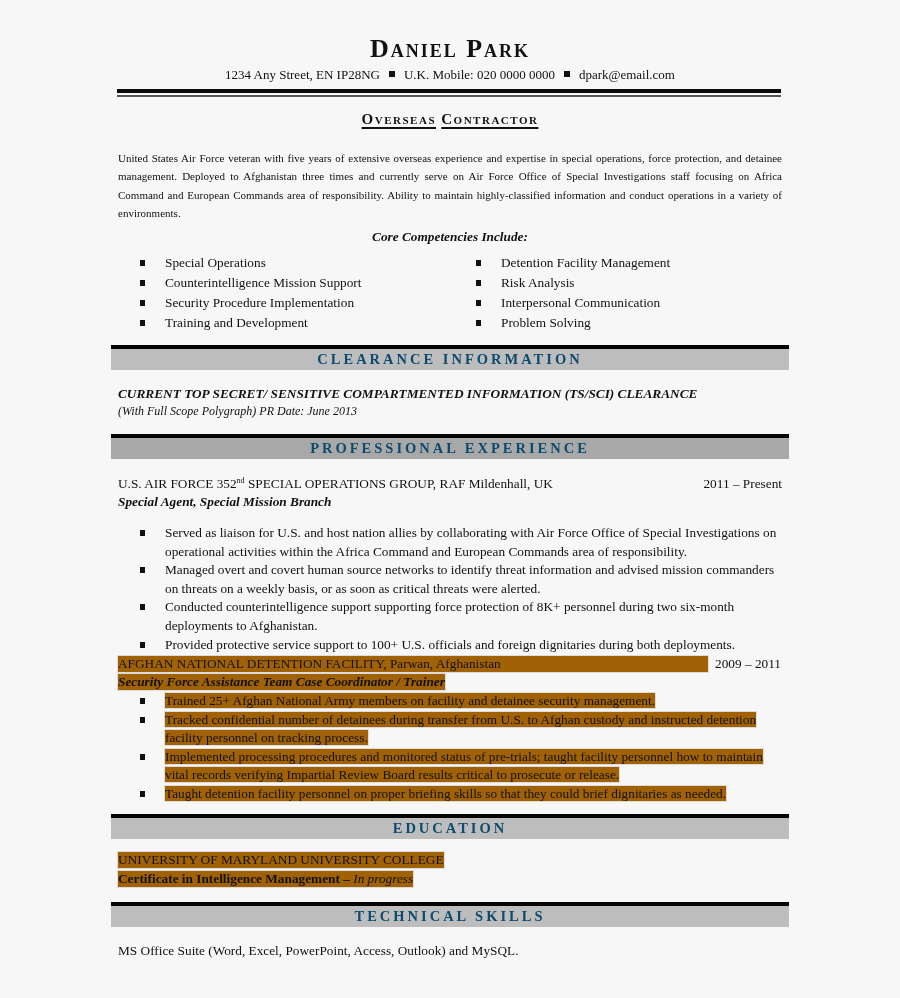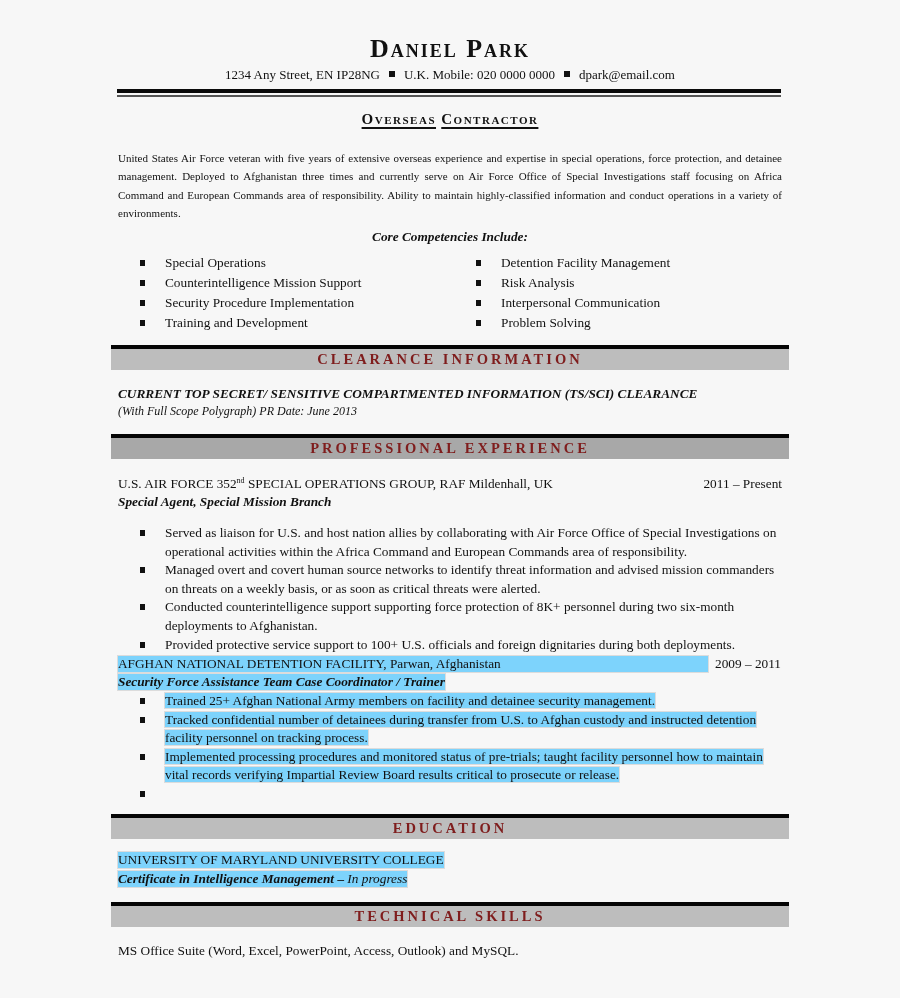--- a/index.html
+++ b/index.html
@@ -37,40 +37,40 @@
     }
     .comp-col { position: absolute; top: 254px; width: 320px; }
     .comp-col.left { left: 140px; }
     .comp-col.right { left: 476px; }
     .comp-item { height: 20px; font-size: 13.3px; line-height: 18px; position: relative; padding-left: 25px; }
     .bullet { position: absolute; left: 0; top: 6px; width: 5px; height: 6px; background: #111; }
 
     .sec-bar { position: absolute; left: 111px; width: 678px; height: 25px; }
     .sec-bar .top { position: absolute; left: 0; top: 0; width: 100%; height: 4px; background: #050505; }
     .sec-bar .fill { position: absolute; left: 0; top: 4px; width: 100%; height: 21px; background: #bdbdbd; text-align: center;
-      font-size: 14.5px; font-weight: bold; letter-spacing: 3px; line-height: 20px; color: #7f1d1d; }
+      font-size: 14.5px; font-weight: bold; letter-spacing: 3px; line-height: 20px; color: #0c4a6e; }
     .sec-bar.dark .fill { background: #a8a8a8; }
 
     .clearance-main { position: absolute; left: 118px; top: 386px; font-size: 13.3px; font-weight: bold; font-style: italic; }
     .clearance-sub { position: absolute; left: 118px; top: 404px; font-size: 12px; font-style: italic; }
 
     .job-head { position: absolute; left: 118px; width: 664px; font-size: 13.3px; }
     .job-head .date { position: absolute; right: 0; top: 0; }
     .job-head sup { font-size: 8px; vertical-align: 5px; }
     .job-role { position: absolute; left: 118px; font-size: 13.3px; font-weight: bold; font-style: italic; }
 
     .bullets { position: absolute; left: 140px; width: 645px; }
     .bullets .b { position: relative; padding-left: 25px; font-size: 13.3px; line-height: 18.6px; }
     .bullets .b .bullet { top: 6px; }
 
-    .boxed { background: #7dd3fc; outline: 1px solid #dcdcdc; }
+    .boxed { background: #a16207; outline: 1px solid #dcdcdc; }
 
     .edu-school { position: absolute; left: 118px; top: 852px; font-size: 13.3px; }
     .edu-cert { position: absolute; left: 118px; top: 871px; font-size: 13.3px; }
-    .edu-cert b { font-style: italic; }
+    .edu-cert b { }
     .edu-cert i { font-weight: normal; }
 
     .skills { position: absolute; left: 118px; top: 943px; font-size: 13.3px; }
   </style>
 </head>
 <body>
 
 <div class="page">
 
   <div class="name">Daniel Park</div>
@@ -126,21 +126,21 @@
 
   <div class="job-head" style="top:656px; left:118px; width:663px;">
     <span class="boxed" style="display:inline-block; width:590px;">AFGHAN NATIONAL DETENTION FACILITY, Parwan, Afghanistan</span>
     <span class="date">2009 – 2011</span>
   </div>
   <div class="job-role boxed" style="top:674px;">Security Force Assistance Team Case Coordinator / Trainer</div>
   <div class="bullets" style="top:692px;">
     <div class="b"><span class="bullet"></span><span class="boxed">Trained 25+ Afghan National Army members on facility and detainee security management.</span></div>
     <div class="b"><span class="bullet"></span><span class="boxed">Tracked confidential number of detainees during transfer from U.S. to Afghan custody and instructed detention facility personnel on tracking process.</span></div>
     <div class="b"><span class="bullet"></span><span class="boxed">Implemented processing procedures and monitored status of pre-trials; taught facility personnel how to maintain vital records verifying Impartial Review Board results critical to prosecute or release.</span></div>
-    <div class="b"><span class="bullet"></span></div>
+    <div class="b"><span class="bullet"></span><span class="boxed">Taught detention facility personnel on proper briefing skills so that they could brief dignitaries as needed.</span></div>
   </div>
 
   <div class="sec-bar" style="top:814px;">
     <div class="top"></div>
     <div class="fill">EDUCATION</div>
   </div>
   <div class="edu-school boxed">UNIVERSITY OF MARYLAND UNIVERSITY COLLEGE</div>
   <div class="edu-cert boxed"><b>Certificate in Intelligence Management –</b><i> In progress</i></div>
 
   <div class="sec-bar" style="top:902px;">

